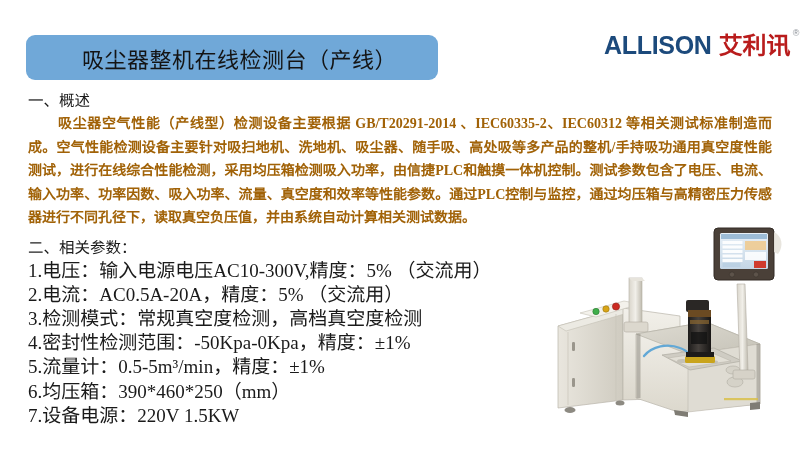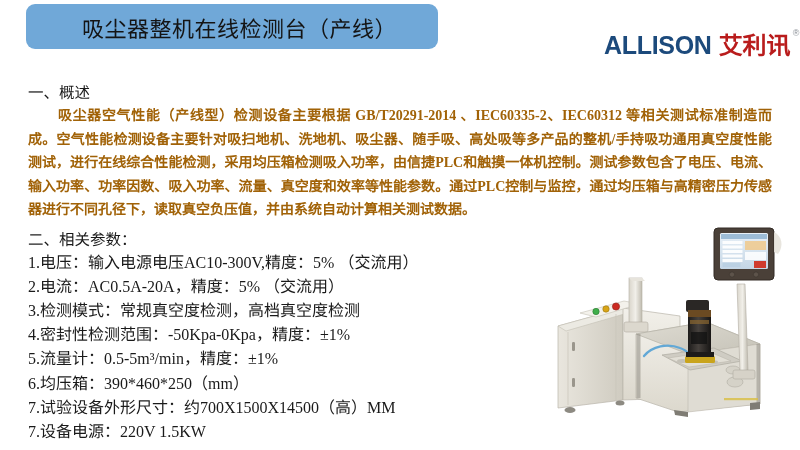--- a/index.html
+++ b/index.html
@@ -12,21 +12,21 @@
   }
   #page {
     position:relative;
     width:800px; height:450px;
     background:#ffffff;
   }
 
   
   #title-box {
     position:absolute;
-    left:26px; top:4px;
+    left:26px; top:35px;
     width:412px; height:45px;
     background:#70a8d8;
     border-radius:9px;
     display:flex; align-items:center; justify-content:center;padding-left:15px;
   }
   #title-text {
     font-size:22px;
     color:#141414;
     letter-spacing:0.5px;
     white-space:nowrap;
@@ -58,21 +58,21 @@
     font-family:"Liberation Sans","DejaVu Sans",sans-serif;
     font-size:9px;
     color:#8a8f96;
     margin-left:2px;
     margin-top:-5px;
   }
 
   
   #content {
     position:absolute;
-    left:28px; top:82px;
+    left:28px; top:90px;
     width:744px;
   }
   .sec-head {
     font-size:15.5px;
     color:#1a1a1a;
     line-height:21px;
     margin-bottom:1px;
     font-family:"Liberation Serif","DejaVu Serif",serif;
   }
   #overview-para {
@@ -84,21 +84,21 @@
     text-justify:inter-ideograph;
     width:744px;
     font-family:"Liberation Serif","DejaVu Serif",serif;
     font-weight:bold;
   }
   #params-head {
     margin-top:7px;
   }
   #params-list { list-style:none; }
   #params-list li {
-    font-size:16px;
+    font-size:19px;
     color:#1a1a1a;
     line-height:24.2px;
     white-space:nowrap;
     font-family:"Liberation Serif","DejaVu Serif",serif;
   }
 
   
   #machine-photo {
     position:absolute;
     left:528px; top:222px;
@@ -128,21 +128,20 @@
 
     <div class="sec-head" id="params-head">二、相关参数：</div>
 
     <ul id="params-list">
       <li>1.电压：输入电源电压AC10-300V,精度：5%  （交流用）</li>
       <li>2.电流：AC0.5A-20A，精度：5%   （交流用）</li>
       <li>3.检测模式：常规真空度检测，高档真空度检测</li>
       <li>4.密封性检测范围：-50Kpa-0Kpa，精度：±1%</li>
       <li>5.流量计：0.5-5m³/min，精度：±1%</li>
       <li>6.均压箱：390*460*250（mm）</li>
-      <li>7.试验设备外形尺寸：约700X1500X14500（高）MM</li>
       <li>7.设备电源：220V 1.5KW</li>
     </ul>
 
   </div>
 
   <svg id="machine-photo" viewBox="0 0 272 200">
     <defs>
       <linearGradient id="panelLight" x1="0" y1="0" x2="0" y2="1">
         <stop offset="0%" stop-color="#f2f0ea"></stop>
         <stop offset="100%" stop-color="#dcd8cd"></stop>

